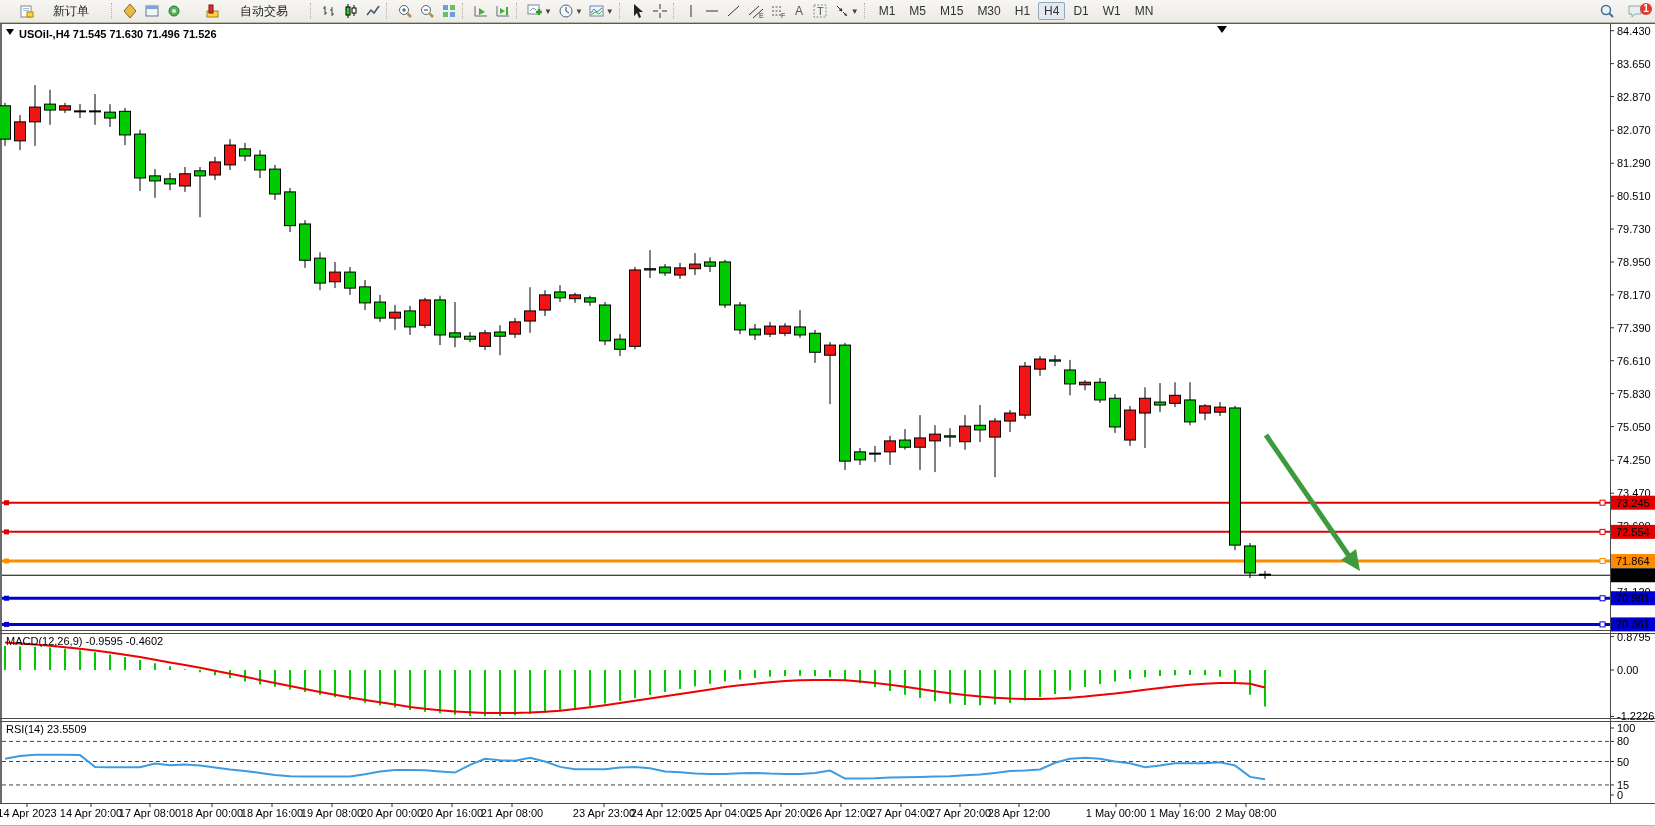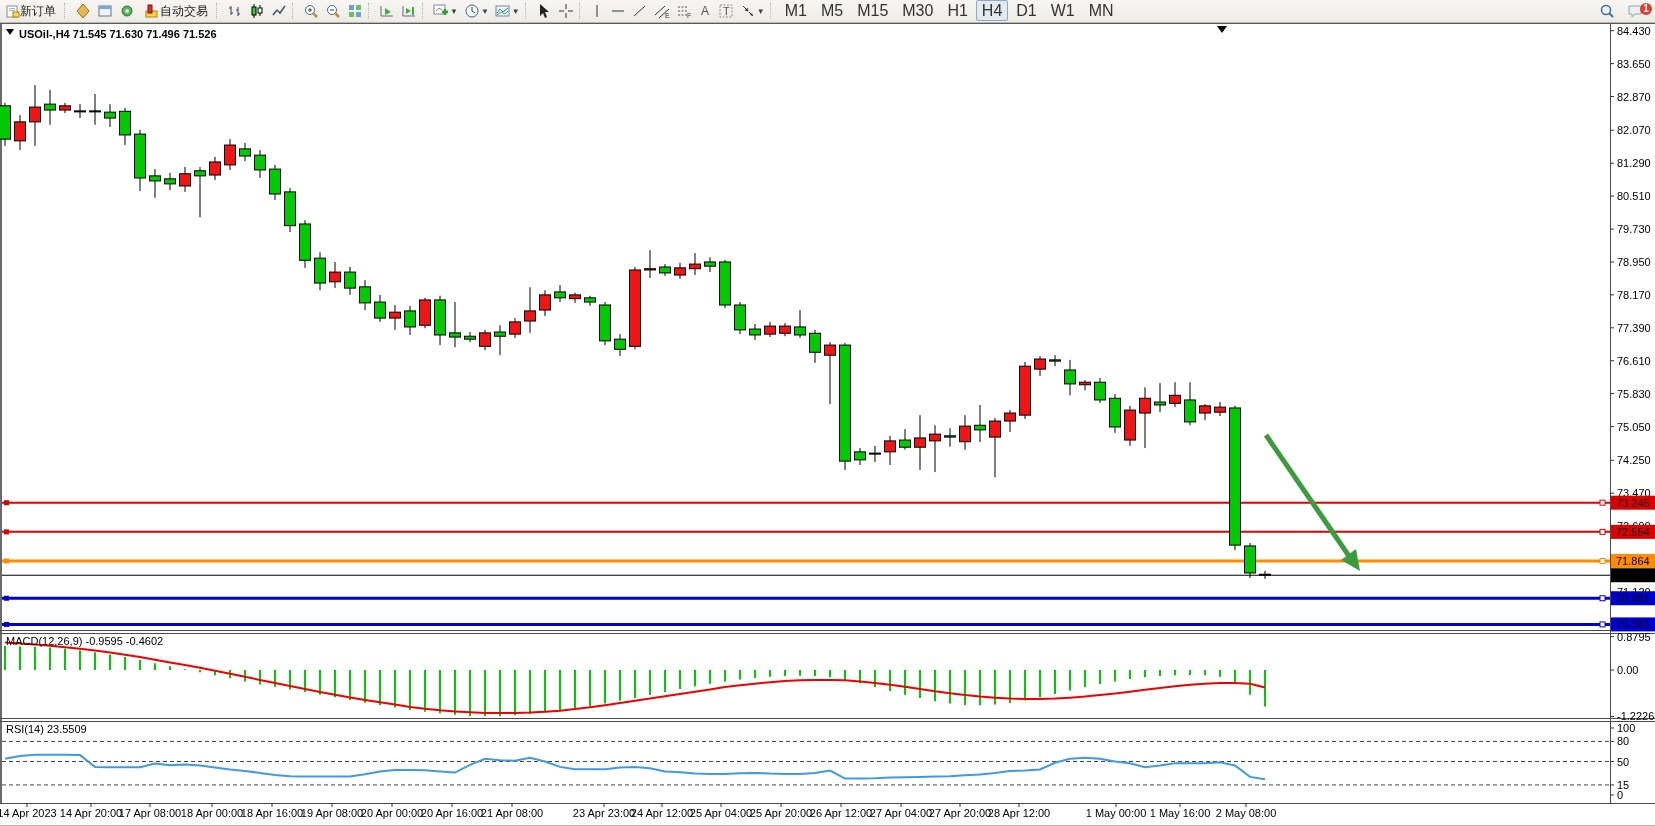--- a/index.html
+++ b/index.html
@@ -3,24 +3,24 @@
 <meta charset="utf-8">
 <style>
   html,body{margin:0;padding:0;width:1655px;height:826px;overflow:hidden;background:#fff;
     font-family:"Liberation Sans",sans-serif;-webkit-font-smoothing:antialiased;}
   
   #toolbar{position:absolute;left:0;top:0;width:1655px;height:22px;background:linear-gradient(#f7f6f3,#ecebe5);
     border-bottom:1px solid #b9b6aa;display:flex;align-items:center;font-size:12px;color:#222;z-index:5;}
   .tb{height:20px;min-width:20px;display:flex;align-items:center;justify-content:center;padding:0 2px;
     border:1px solid transparent;border-radius:2px;box-sizing:border-box;cursor:default;}
   .tb svg{display:block}
-  .tbtxt{display:flex;align-items:center;gap:0;padding:0 5px;}
+  .tbtxt{display:flex;align-items:center;gap:19px;padding:0 19px;}
   .tbsep{width:5px;height:16px;margin:0 2px;border-left:1px dotted #b4b1a5;}
   .caret{font-size:8px;color:#444;margin-left:1px;}
-  .tf{font-size:16px;color:#333;padding:1px 5px;margin:12px 1px;border:1px solid transparent;border-radius:2px;}
+  .tf{font-size:12px;color:#333;padding:1px 5px;margin:12px 1px;border:1px solid transparent;border-radius:2px;}
   .tf.active{background:#e2e9f1;border-color:#8fa8c0;text-align:right;}
   #right-icons{margin-left:auto;display:flex;align-items:center;gap:6px;padding-right:8px;}
   .badge{position:absolute;top:1px;right:-6px;background:#e23a2e;color:#fff;border-radius:8px;
     font-size:10px;line-height:12px;min-width:12px;text-align:center;font-weight:bold;}
   .chatwrap{position:relative}
   
   #cv{position:absolute;left:0;top:0;}
   #cv text{font-family:"Liberation Sans",sans-serif;font-size:11px;fill:#000;}
   text.sym{font-weight:bold;}
   text.tag{fill:#fff;}

